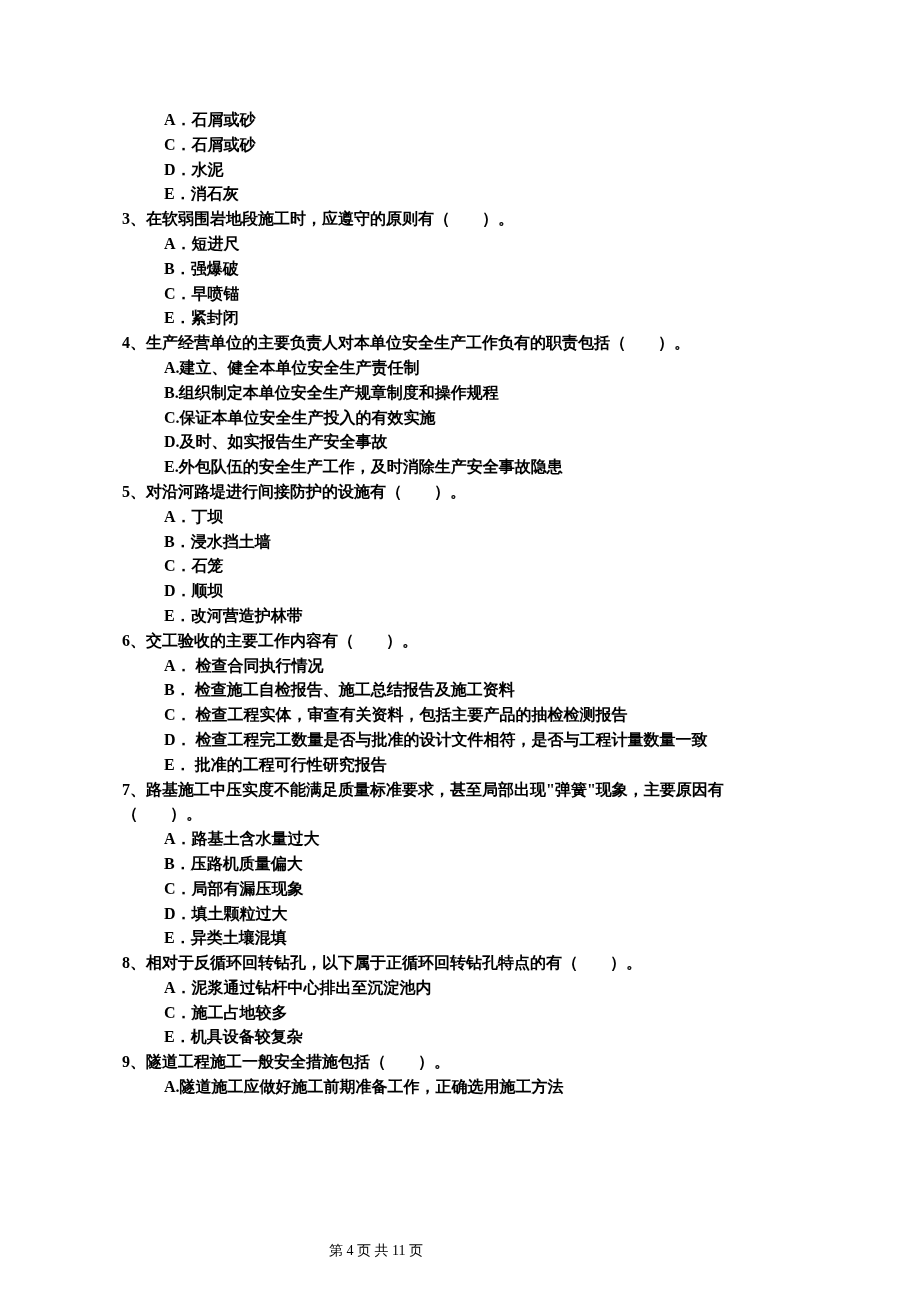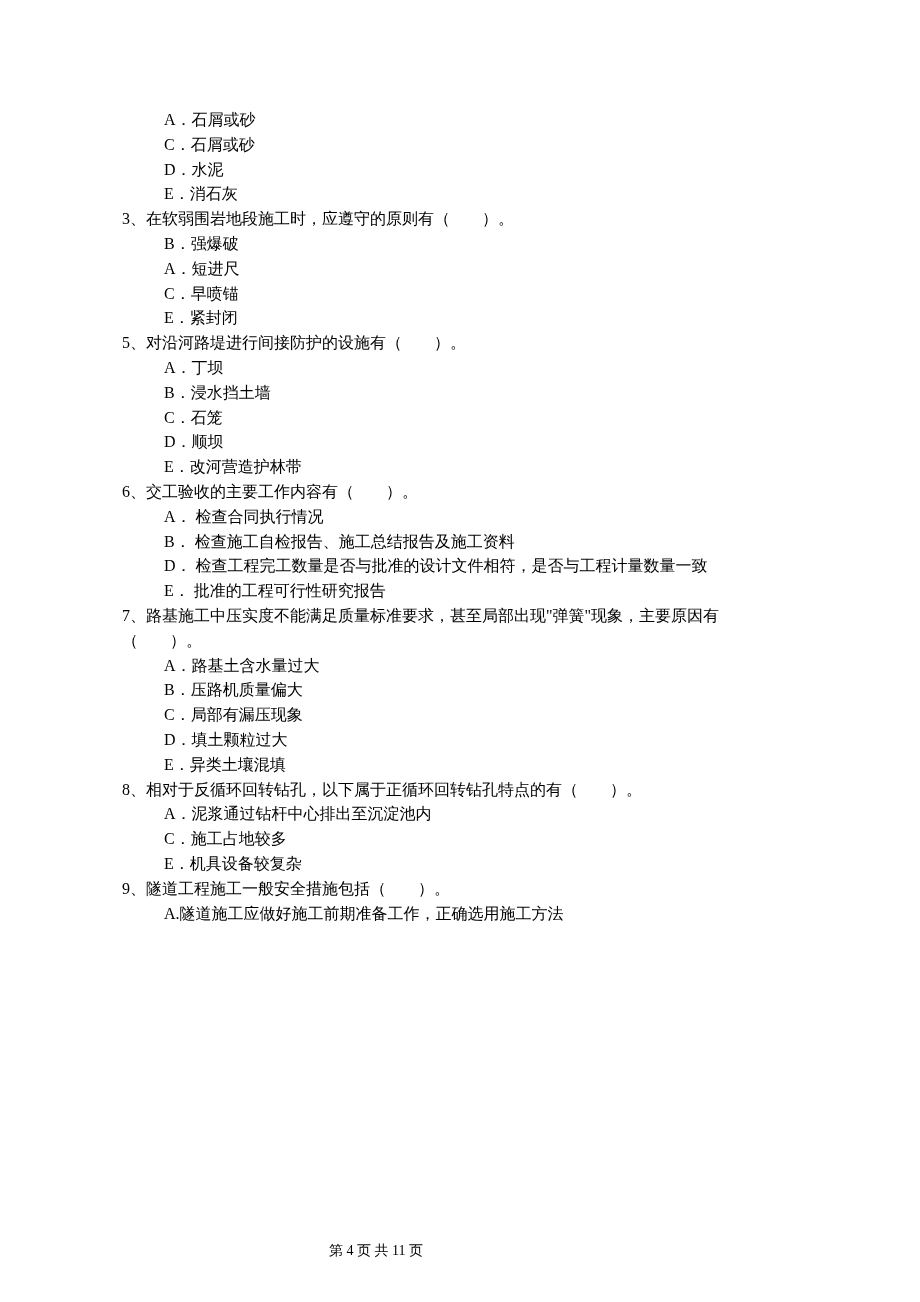--- a/index.html
+++ b/index.html
@@ -15,20 +15,21 @@
       color: #000000;
       width: 920px;
       height: 1302px;
       position: relative;
       padding-top: 108px;
       padding-left: 122px;
       padding-right: 122px;
     }
     .content {
       width: 676px;
+      font-weight: bold;
     }
     .option-line {
       padding-left: 42px;
       white-space: nowrap;
     }
     .question-line {
       padding-left: 0;
       text-align: justify;
     }
     .question-cont {
@@ -50,40 +51,49 @@
 
   <div>
     <div class="option-line">A．石屑或砂</div>
     <div class="option-line">C．石屑或砂</div>
     <div class="option-line">D．水泥</div>
     <div class="option-line">E．消石灰</div>
   </div>
 
   <div>
     <div class="question-line">3、在软弱围岩地段施工时，应遵守的原则有（　　）。</div>
+    <div class="option-line">A．短进尺</div>
     <div class="option-line">B．强爆破</div>
-    <div class="option-line">A．短进尺</div>
     <div class="option-line">C．早喷锚</div>
     <div class="option-line">E．紧封闭</div>
   </div>
 
+  <div>
+    <div class="question-line">4、生产经营单位的主要负责人对本单位安全生产工作负有的职责包括（　　）。</div>
+    <div class="option-line">A.建立、健全本单位安全生产责任制</div>
+    <div class="option-line">B.组织制定本单位安全生产规章制度和操作规程</div>
+    <div class="option-line">C.保证本单位安全生产投入的有效实施</div>
+    <div class="option-line">D.及时、如实报告生产安全事故</div>
+    <div class="option-line">E.外包队伍的安全生产工作，及时消除生产安全事故隐患</div>
+  </div>
 
   <div>
     <div class="question-line">5、对沿河路堤进行间接防护的设施有（　　）。</div>
     <div class="option-line">A．丁坝</div>
     <div class="option-line">B．浸水挡土墙</div>
     <div class="option-line">C．石笼</div>
     <div class="option-line">D．顺坝</div>
     <div class="option-line">E．改河营造护林带</div>
   </div>
 
   <div>
     <div class="question-line">6、交工验收的主要工作内容有（　　）。</div>
     <div class="option-line">A． 检查合同执行情况</div>
     <div class="option-line">B． 检查施工自检报告、施工总结报告及施工资料</div>
+    <div class="option-line">C． 检查工程实体，审查有关资料，包括主要产品的抽检检测报告</div>
     <div class="option-line">D． 检查工程完工数量是否与批准的设计文件相符，是否与工程计量数量一致</div>
     <div class="option-line">E． 批准的工程可行性研究报告</div>
   </div>
 
   <div>
     <div class="question-line">7、路基施工中压实度不能满足质量标准要求，甚至局部出现"弹簧"现象，主要原因有</div>
     <div class="question-cont">（　　）。</div>
     <div class="option-line">A．路基土含水量过大</div>
     <div class="option-line">B．压路机质量偏大</div>
     <div class="option-line">C．局部有漏压现象</div>

